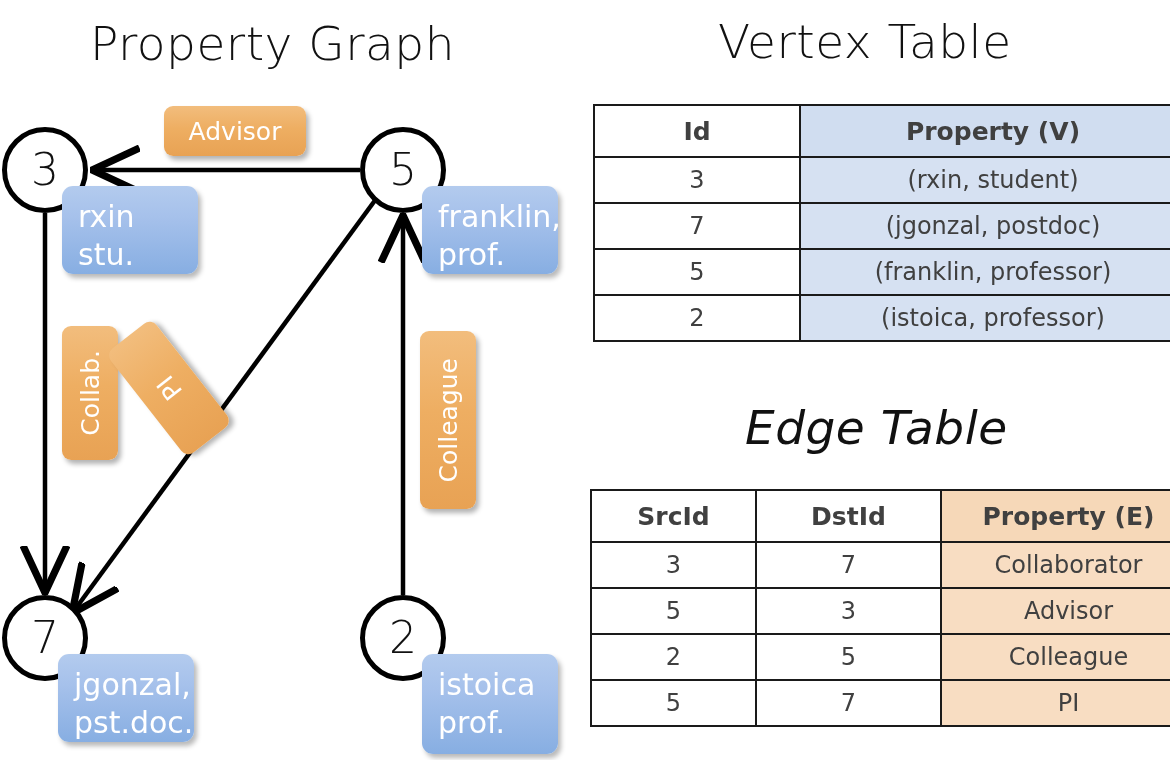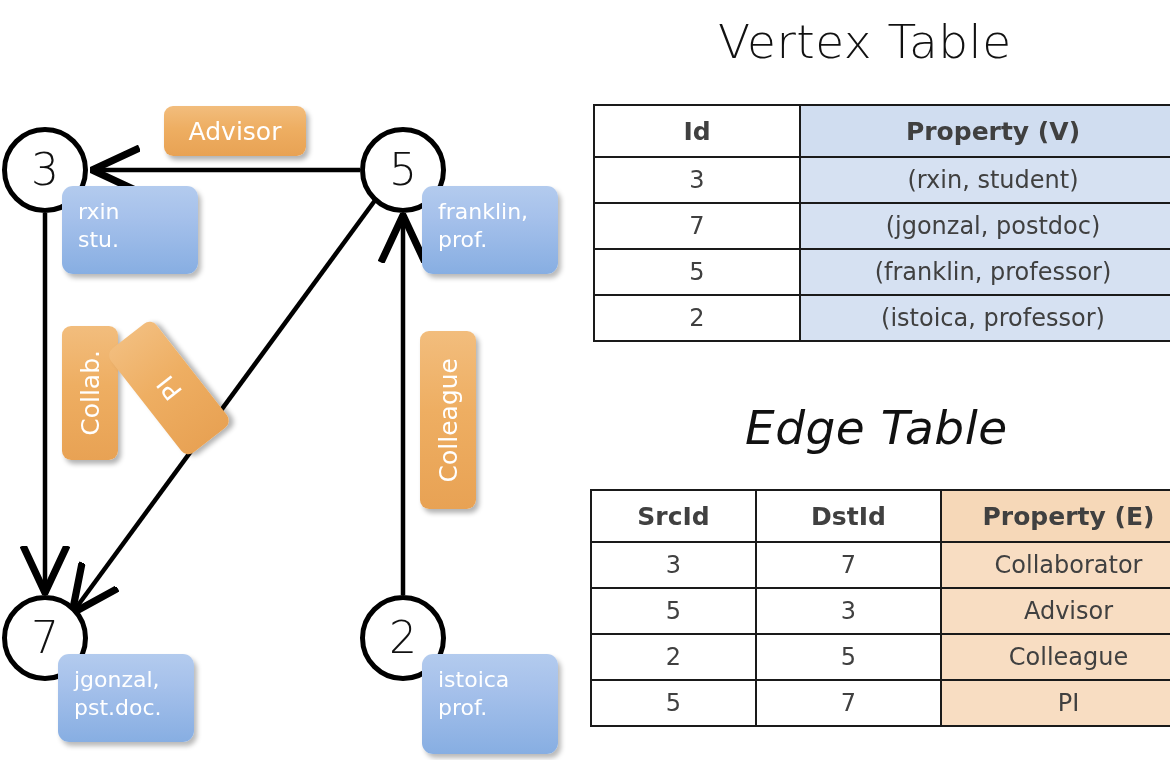--- a/index.html
+++ b/index.html
@@ -65,21 +65,21 @@
   #node-2 { left: 360px; top: 595px; }
 
   
   .prop-box {
     position: absolute;
     border-radius: 11px;
     background: linear-gradient(180deg, #b3cbee 0%, #a6c1eb 35%, #87aee2 100%);
     box-shadow: 3px 4px 5px rgba(0,0,0,0.28);
     color: #ffffff;
     font-family: "DejaVu Sans", sans-serif;
-    font-size: 22px;
+    font-size: 30px;
     line-height: 1.28;
     padding: 12px 0 12px 16px;
     box-sizing: border-box;
     z-index: 4;
   }
   #prop-3 { left: 62px;  top: 186px; width: 136px; height: 88px; }
   #prop-5 { left: 422px; top: 186px; width: 136px; height: 88px; }
   #prop-7 { left: 58px;  top: 654px; width: 136px; height: 88px; }
   #prop-2 { left: 422px; top: 654px; width: 136px; height: 100px; }
   .prop-box span { display: block; }
@@ -141,20 +141,21 @@
   #edge-table .col-src { width: 155px; border-radius: 6px; }
   #edge-table .col-dst { width: 175px; }
   #edge-table .col-prop { width: 245px; background: #f8ddc2; }
   #edge-table th.col-prop { background: #f6d8b8; }
 </style>
 </head>
 <body>
 
 <div id="graph-panel">
 
+  <div class="title" id="title-property-graph">Property Graph</div>
 
   <svg id="graph-svg" viewBox="0 0 585 760">
     <defs>
       <marker id="ah" markerWidth="11" markerHeight="11" refX="9" refY="5.5" orient="auto" markerUnits="strokeWidth">
         <path d="M0,0.6 L10.5,5.5 L0,10.4" fill="none" stroke="#000" stroke-width="1.6"></path>
       </marker>
     </defs>
 
     <line x1="360" y1="170" x2="99" y2="170" stroke="#000" stroke-width="4.5" marker-end="url(#ah)"></line>
 

